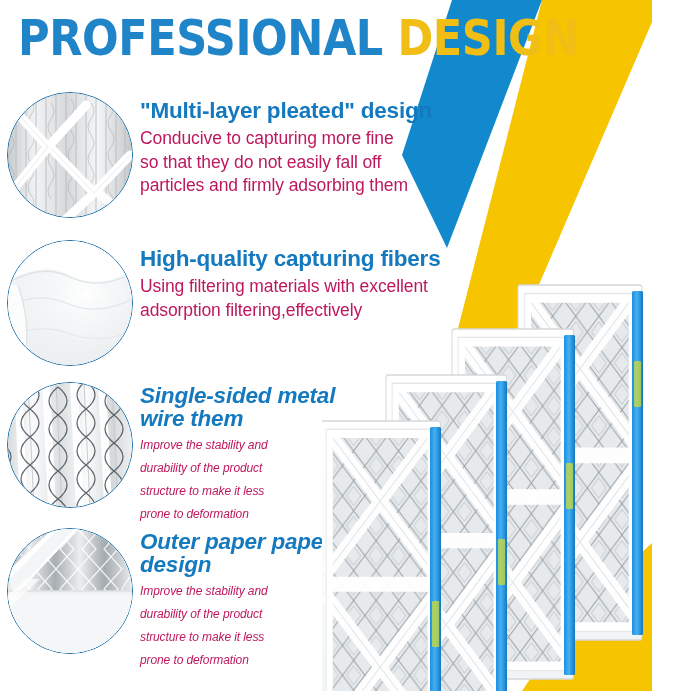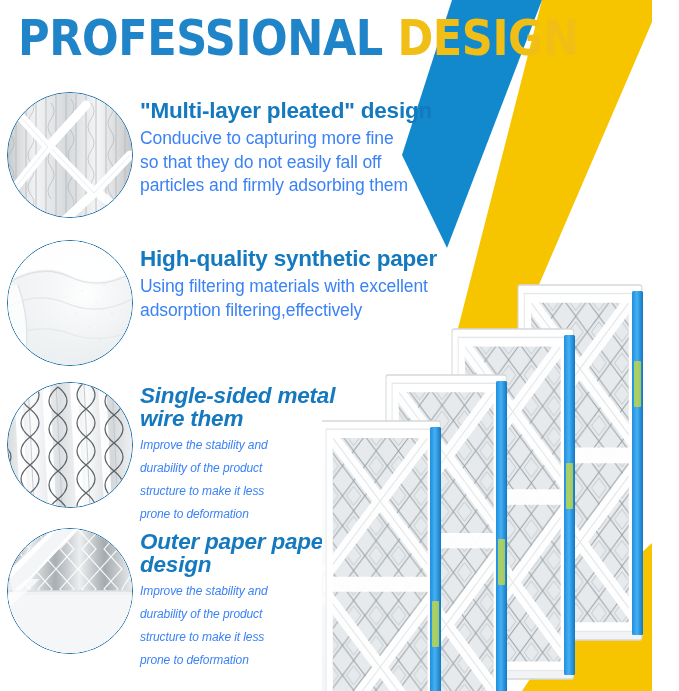--- a/index.html
+++ b/index.html
@@ -47,21 +47,21 @@
     overflow:hidden;position:relative;background:#f4f6f8;
   }
   .thumb svg{display:block;width:100%;height:100%;}
 
   .ftext{flex:1;padding-top:10px;padding-right:6px;}
   .fhead{
     color:#1479BE;font-weight:bold;font-size:22.5px;line-height:25px;
     margin:0 0 4px 0;letter-spacing:-0.2px;
   }
   .fbody{
-    color:#3b82f6;font-size:17.5px;line-height:23.5px;margin:0;letter-spacing:-0.1px;
+    color:#be185d;font-size:17.5px;line-height:23.5px;margin:0;letter-spacing:-0.1px;
   }
   .fbody span{display:block;}
 
   
   .f3 .fhead,.f4 .fhead{font-size:22.5px;line-height:23px;}
   .f3 .ftext,.f4 .ftext{padding-top:6px;font-style:italic;}
   .f3 .fbody,.f4 .fbody{font-size:12px;line-height:23px;}
 
   
   .product{position:absolute;right:0;bottom:0;width:330px;height:420px;}
@@ -182,21 +182,21 @@
                 <circle cx="82" cy="86" r="0.7"></circle>
               <circle cx="58" cy="56" r="0.6"></circle>
                 <circle cx="110" cy="56" r="0.6"></circle>
               <circle cx="92" cy="100" r="0.7"></circle>
                 <circle cx="66" cy="100" r="0.6"></circle>
             </g>
           </svg>
         </div>
       </div>
       <div class="ftext">
-        <p class="fhead">High-quality synthetic paper</p>
+        <p class="fhead">High-quality capturing fibers</p>
         <p class="fbody">
           <span>Using filtering materials with excellent</span>
           <span>adsorption filtering,effectively</span>
         </p>
       </div>
     </div>
 
     <div class="feature f3">
       <div class="thumb-wrap">
         <div class="thumb">

